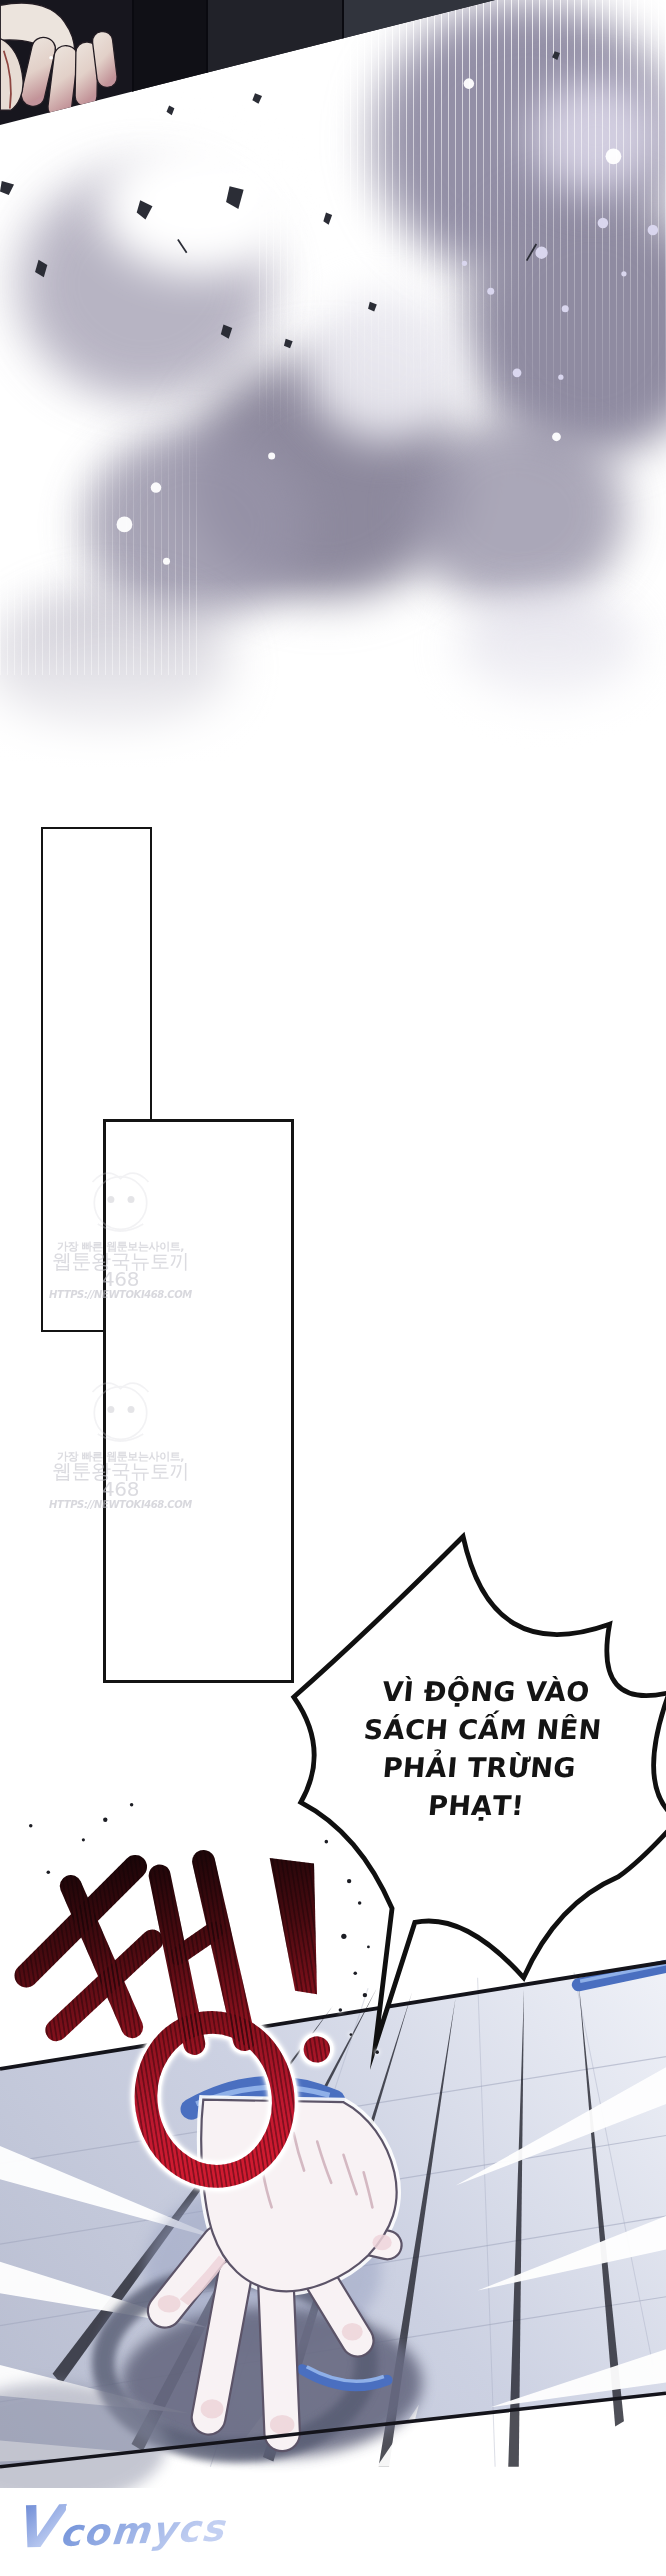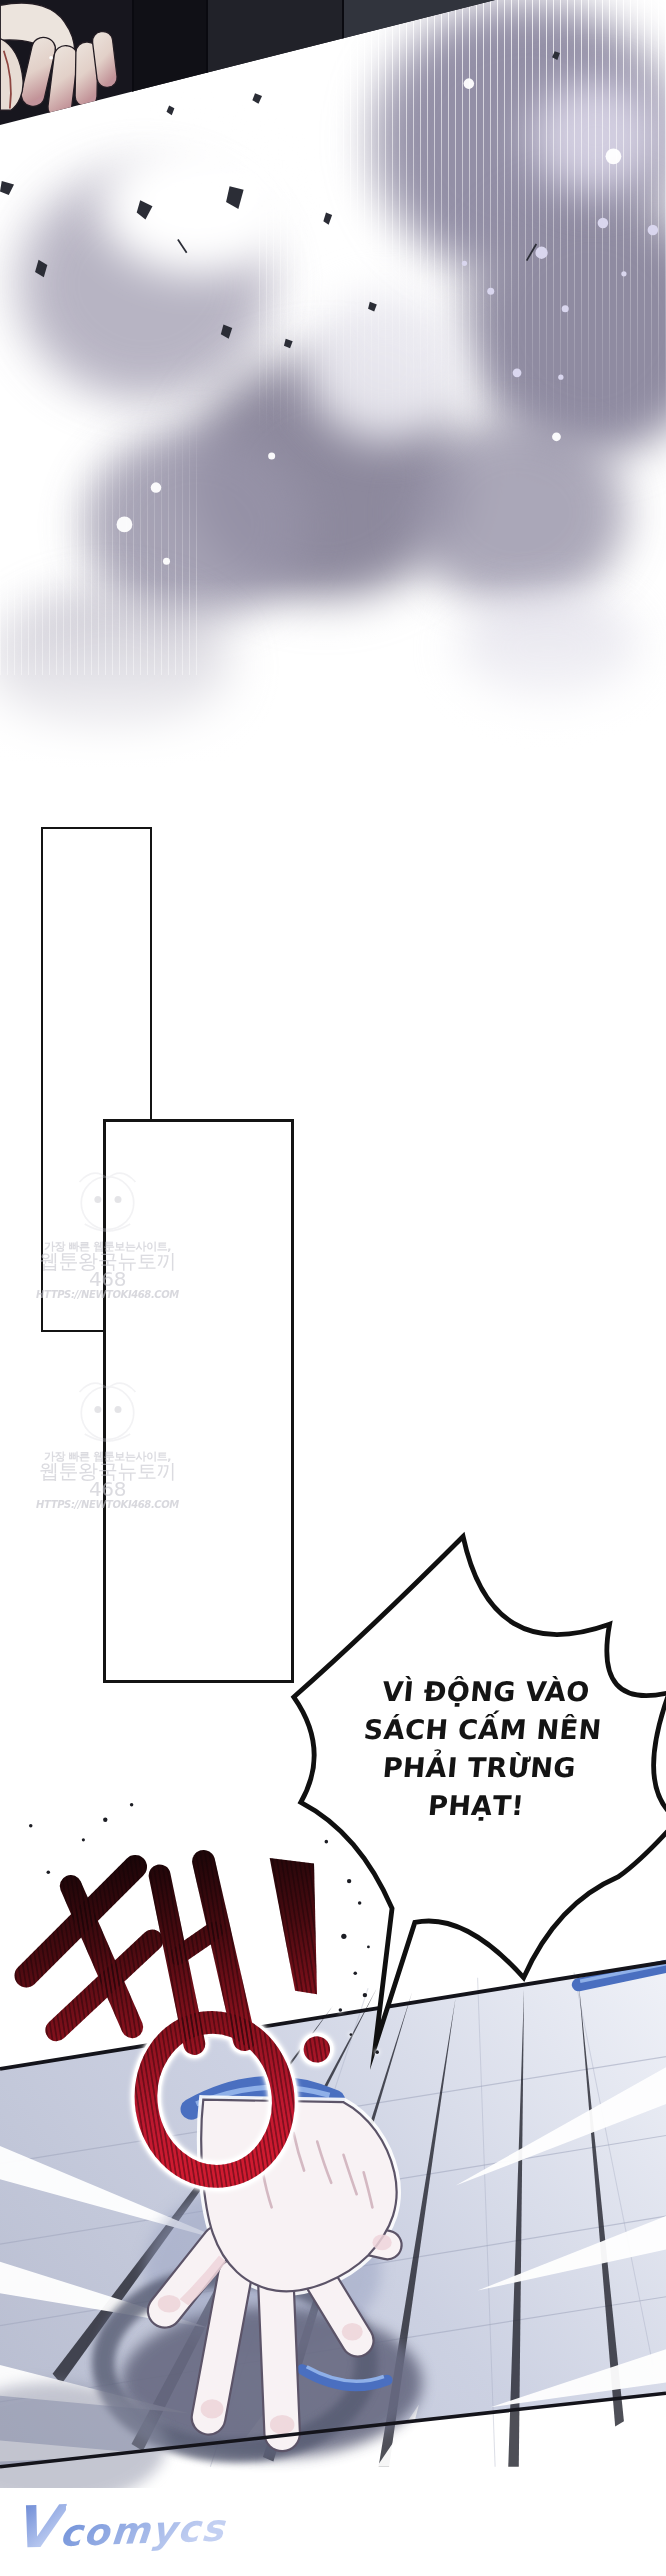--- a/index.html
+++ b/index.html
@@ -37,21 +37,21 @@
   #darkPanel .c2{position:absolute;left:206px;top:0;width:136px;height:132px;background:#212229;}
   #darkPanel .c3{position:absolute;left:342px;top:0;width:153px;height:132px;background:#31343d;}
   #darkPanel .seam{position:absolute;top:0;width:1.8px;height:132px;background:#0a0a10;}
 
   
   .frame{background:#ffffff;border:2.6px solid #141414;}
   #frame1{left:41px;top:827px;width:107px;height:501px;}
   #frame2{left:103px;top:1119px;width:185px;height:558px;border-width:3.5px;}
 
   
-  .watermark{left:33px;width:149px;text-align:center;color:#c4c4cc;opacity:.6;line-height:13px;}
+  .watermark{left:46px;width:149px;text-align:center;color:#c4c4cc;opacity:.6;line-height:13px;}
   .wm-tag{font-size:11px;font-weight:bold;letter-spacing:-0.4px;}
   .wm-site{font-size:20px;font-weight:normal;letter-spacing:-0.4px;line-height:17.5px;}
   .wm-url{font-size:10px;font-weight:bold;color:#bfbfc8;letter-spacing:-0.4px;font-style:italic;}
 
   
   #bubbleText{left:358px;top:1673px;width:246px;text-align:center;
               font-size:27px;line-height:38px;font-weight:bold;color:#141414;
               transform:skewX(-5deg);letter-spacing:0.4px;}
 
   

